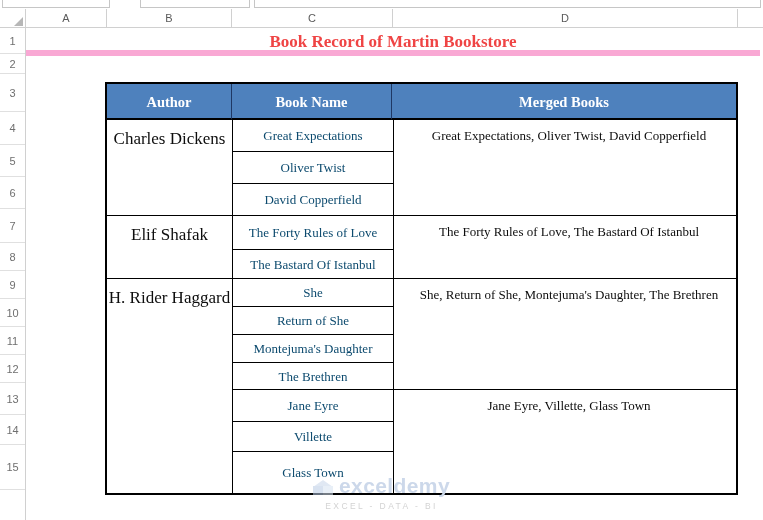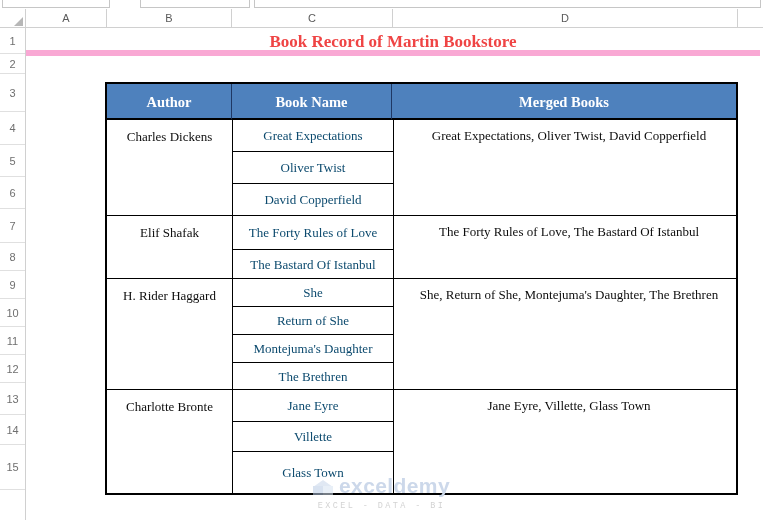--- a/index.html
+++ b/index.html
@@ -149,21 +149,21 @@
   
   .body-grid { display: flex; }
   .col-author { width: 125px; flex: 0 0 125px; border-right: 1px solid #000000; }
   .col-book   { width: 160px; flex: 0 0 160px; border-right: 1px solid #000000; }
   .col-merged { width: 344px; flex: 0 0 344px; }
 
   .author-cell {
     box-sizing: border-box;
     border-bottom: 1px solid #000000;
     font-family: "Liberation Serif", serif;
-    font-size: 13px;
+    font-size: 17px;
     color: #0d0d0d;
     text-align: center;
     padding-top: 9px;
   }
   .author-cell:last-child { border-bottom: none; }
 
   .book-cell {
     box-sizing: border-box;
     border-bottom: 1px solid #000000;
     font-family: "Liberation Serif", serif;
@@ -224,21 +224,21 @@
     background: #d6e2f1;
   }
   .wm-name {
     font-family: "Liberation Sans", sans-serif;
     font-size: 21px;
     font-weight: bold;
     color: #ccd8ea;
     letter-spacing: .4px;
   }
   .wm-sub {
-    font-family: Liberation Mono, monospace;
+    font-family: Liberation Sans, sans-serif;
     font-size: 8.5px;
     letter-spacing: 2.4px;
     color: #d3d3d3;
     margin-top: 1px;
   }
 </style>
 </head>
 <body>
 
 <div class="top-ui">
@@ -286,21 +286,20 @@
       <div class="cell" style="width:160px;flex:0 0 160px;">Book Name</div>
       <div class="cell" style="width:344px;flex:0 0 344px;">Merged Books</div>
     </div>
 
     <div class="body-grid">
 
       <div class="col-author">
         <div class="author-cell" style="height:96px;">Charles Dickens</div>
         <div class="author-cell" style="height:63px;">Elif Shafak</div>
         <div class="author-cell" style="height:111px;">H. Rider Haggard</div>
-        <div class="author-cell" style="height:103px;">Charlotte Bronte</div>
       </div>
 
       <div class="col-book">
         <div class="book-cell" style="height:32px;line-height:32px;">Great Expectations</div>
         <div class="book-cell" style="height:32px;line-height:32px;">Oliver Twist</div>
         <div class="book-cell" style="height:32px;line-height:32px;">David Copperfield</div>
 
         <div class="book-cell" style="height:34px;line-height:34px;">The Forty Rules of Love</div>
         <div class="book-cell" style="height:29px;line-height:29px;">The Bastard Of Istanbul</div>
 

